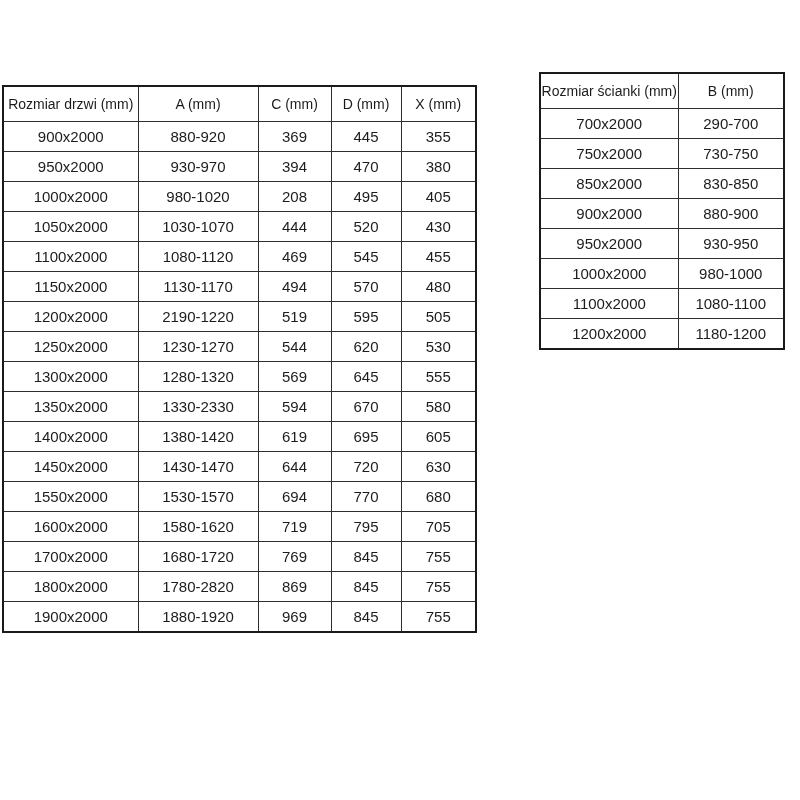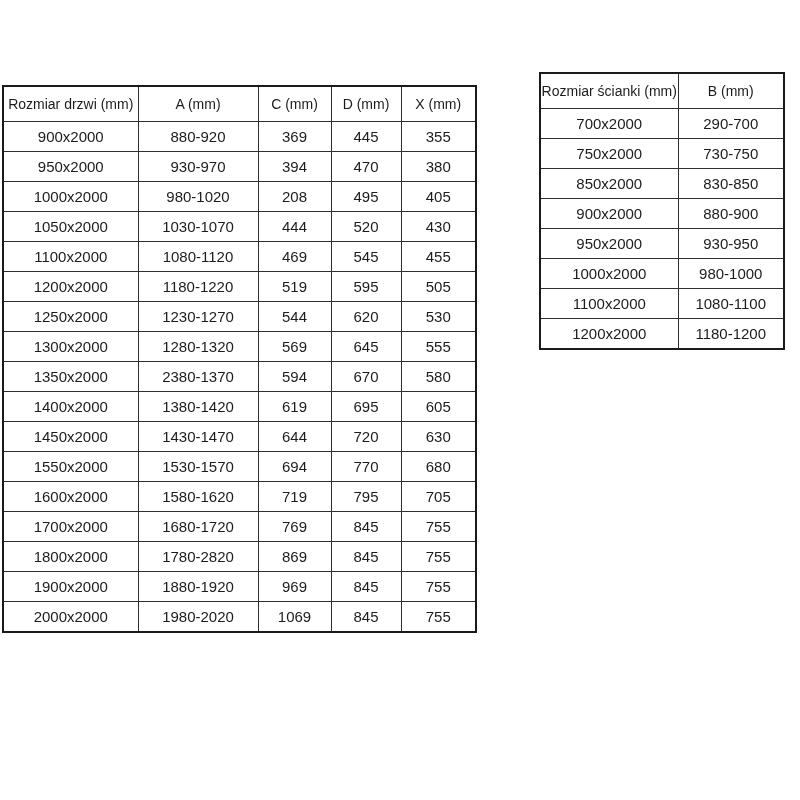--- a/index.html
+++ b/index.html
@@ -105,43 +105,50 @@
           <td>430</td>
         </tr>
         <tr>
           <td>1100x2000</td>
           <td>1080-1120</td>
           <td>469</td>
           <td>545</td>
           <td>455</td>
         </tr>
         <tr>
+          <td>1150x2000</td>
+          <td>1130-1170</td>
+          <td>494</td>
+          <td>570</td>
+          <td>480</td>
+        </tr>
+        <tr>
           <td>1200x2000</td>
-          <td>1180-1220</td>
+          <td>2190-1220</td>
           <td>519</td>
           <td>595</td>
           <td>505</td>
         </tr>
         <tr>
           <td>1250x2000</td>
           <td>1230-1270</td>
           <td>544</td>
           <td>620</td>
           <td>530</td>
         </tr>
         <tr>
           <td>1300x2000</td>
           <td>1280-1320</td>
           <td>569</td>
           <td>645</td>
           <td>555</td>
         </tr>
         <tr>
           <td>1350x2000</td>
-          <td>2380-1370</td>
+          <td>1330-2330</td>
           <td>594</td>
           <td>670</td>
           <td>580</td>
         </tr>
         <tr>
           <td>1400x2000</td>
           <td>1380-1420</td>
           <td>619</td>
           <td>695</td>
           <td>605</td>
@@ -178,27 +185,20 @@
           <td>1800x2000</td>
           <td>1780-2820</td>
           <td>869</td>
           <td>845</td>
           <td>755</td>
         </tr>
         <tr>
           <td>1900x2000</td>
           <td>1880-1920</td>
           <td>969</td>
-          <td>845</td>
-          <td>755</td>
-        </tr>
-        <tr>
-          <td>2000x2000</td>
-          <td>1980-2020</td>
-          <td>1069</td>
           <td>845</td>
           <td>755</td>
         </tr>
       </tbody>
   </table>
 
   <table class="spec" id="wall-table">
     <colgroup>
       <col class="c0">
         <col class="c1">

